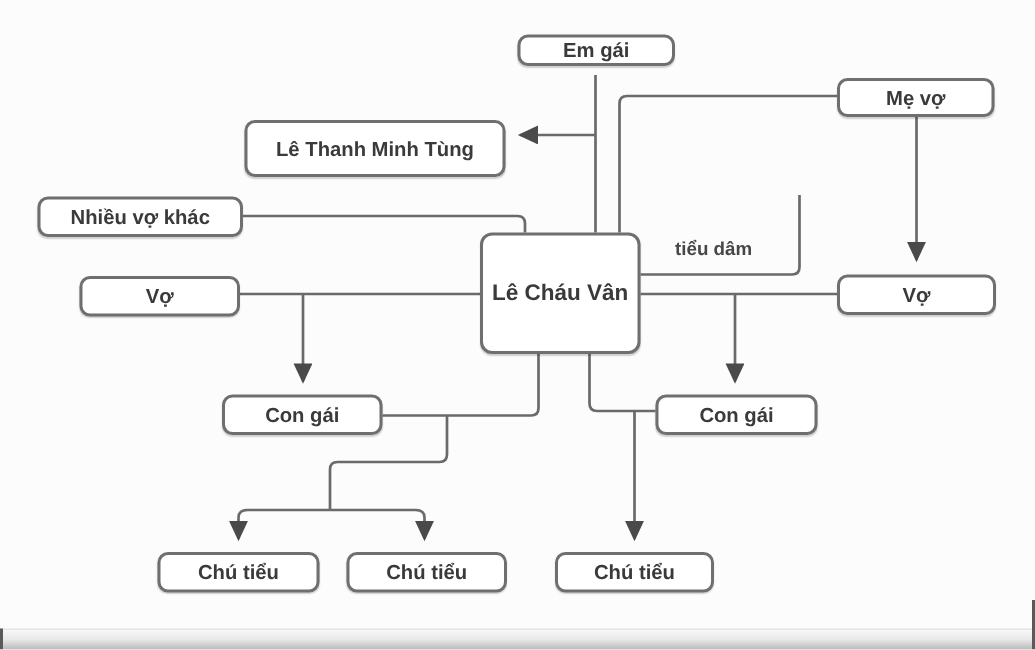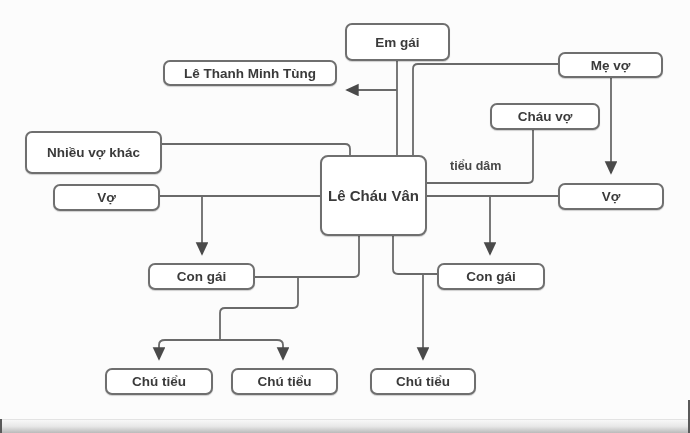--- a/index.html
+++ b/index.html
@@ -52,37 +52,34 @@
       <path d="M490 196 V254" marker-end="url(#arr)"></path>
       <path d="M359 236 V272 Q359 277 354 277 H255"></path>
       <path d="M298 277 V303 Q298 308 293 308 H225 Q220 308 220 313 V340"></path>
       <path d="M220 340 H165 Q159 340 159 345 V359" marker-end="url(#arr)"></path>
       <path d="M220 340 H277 Q283 340 283 345 V359" marker-end="url(#arr)"></path>
       <path d="M393 236 V269 Q393 274 398 274 H437"></path>
       <path d="M423 274 V359" marker-end="url(#arr)"></path>
     </g>
   </svg>
 
-  <div class="node" style="left:345px;top:23px;width:105px;height:38px;">
+  <div class="node" style="left:345px;top:23px;width:105px;height:21px;">
     <span>Em gái</span>
   </div>
 
   <div class="node" style="left:558px;top:52px;width:105px;height:26px;">
     <span>Mẹ vợ</span>
   </div>
 
-  <div class="node" style="left:163px;top:60px;width:174px;height:26px;">
+  <div class="node" style="left:163px;top:80px;width:174px;height:38px;">
     <span>Lê Thanh Minh Tùng</span>
   </div>
 
-  <div class="node" style="left:490px;top:103px;width:110px;height:27px;">
-    <span>Cháu vợ</span>
-  </div>
 
-  <div class="node" style="left:25px;top:131px;width:137px;height:43px;">
+  <div class="node" style="left:25px;top:131px;width:137px;height:27px;">
     <span>Nhiều vợ khác</span>
   </div>
 
   <div class="node" style="left:53px;top:184px;width:107px;height:27px;">
     <span>Vợ</span>
   </div>
 
   <div class="node central" style="left:320px;top:155px;width:107px;height:81px;">
     <span>Lê Cháu Vân</span>
   </div>

